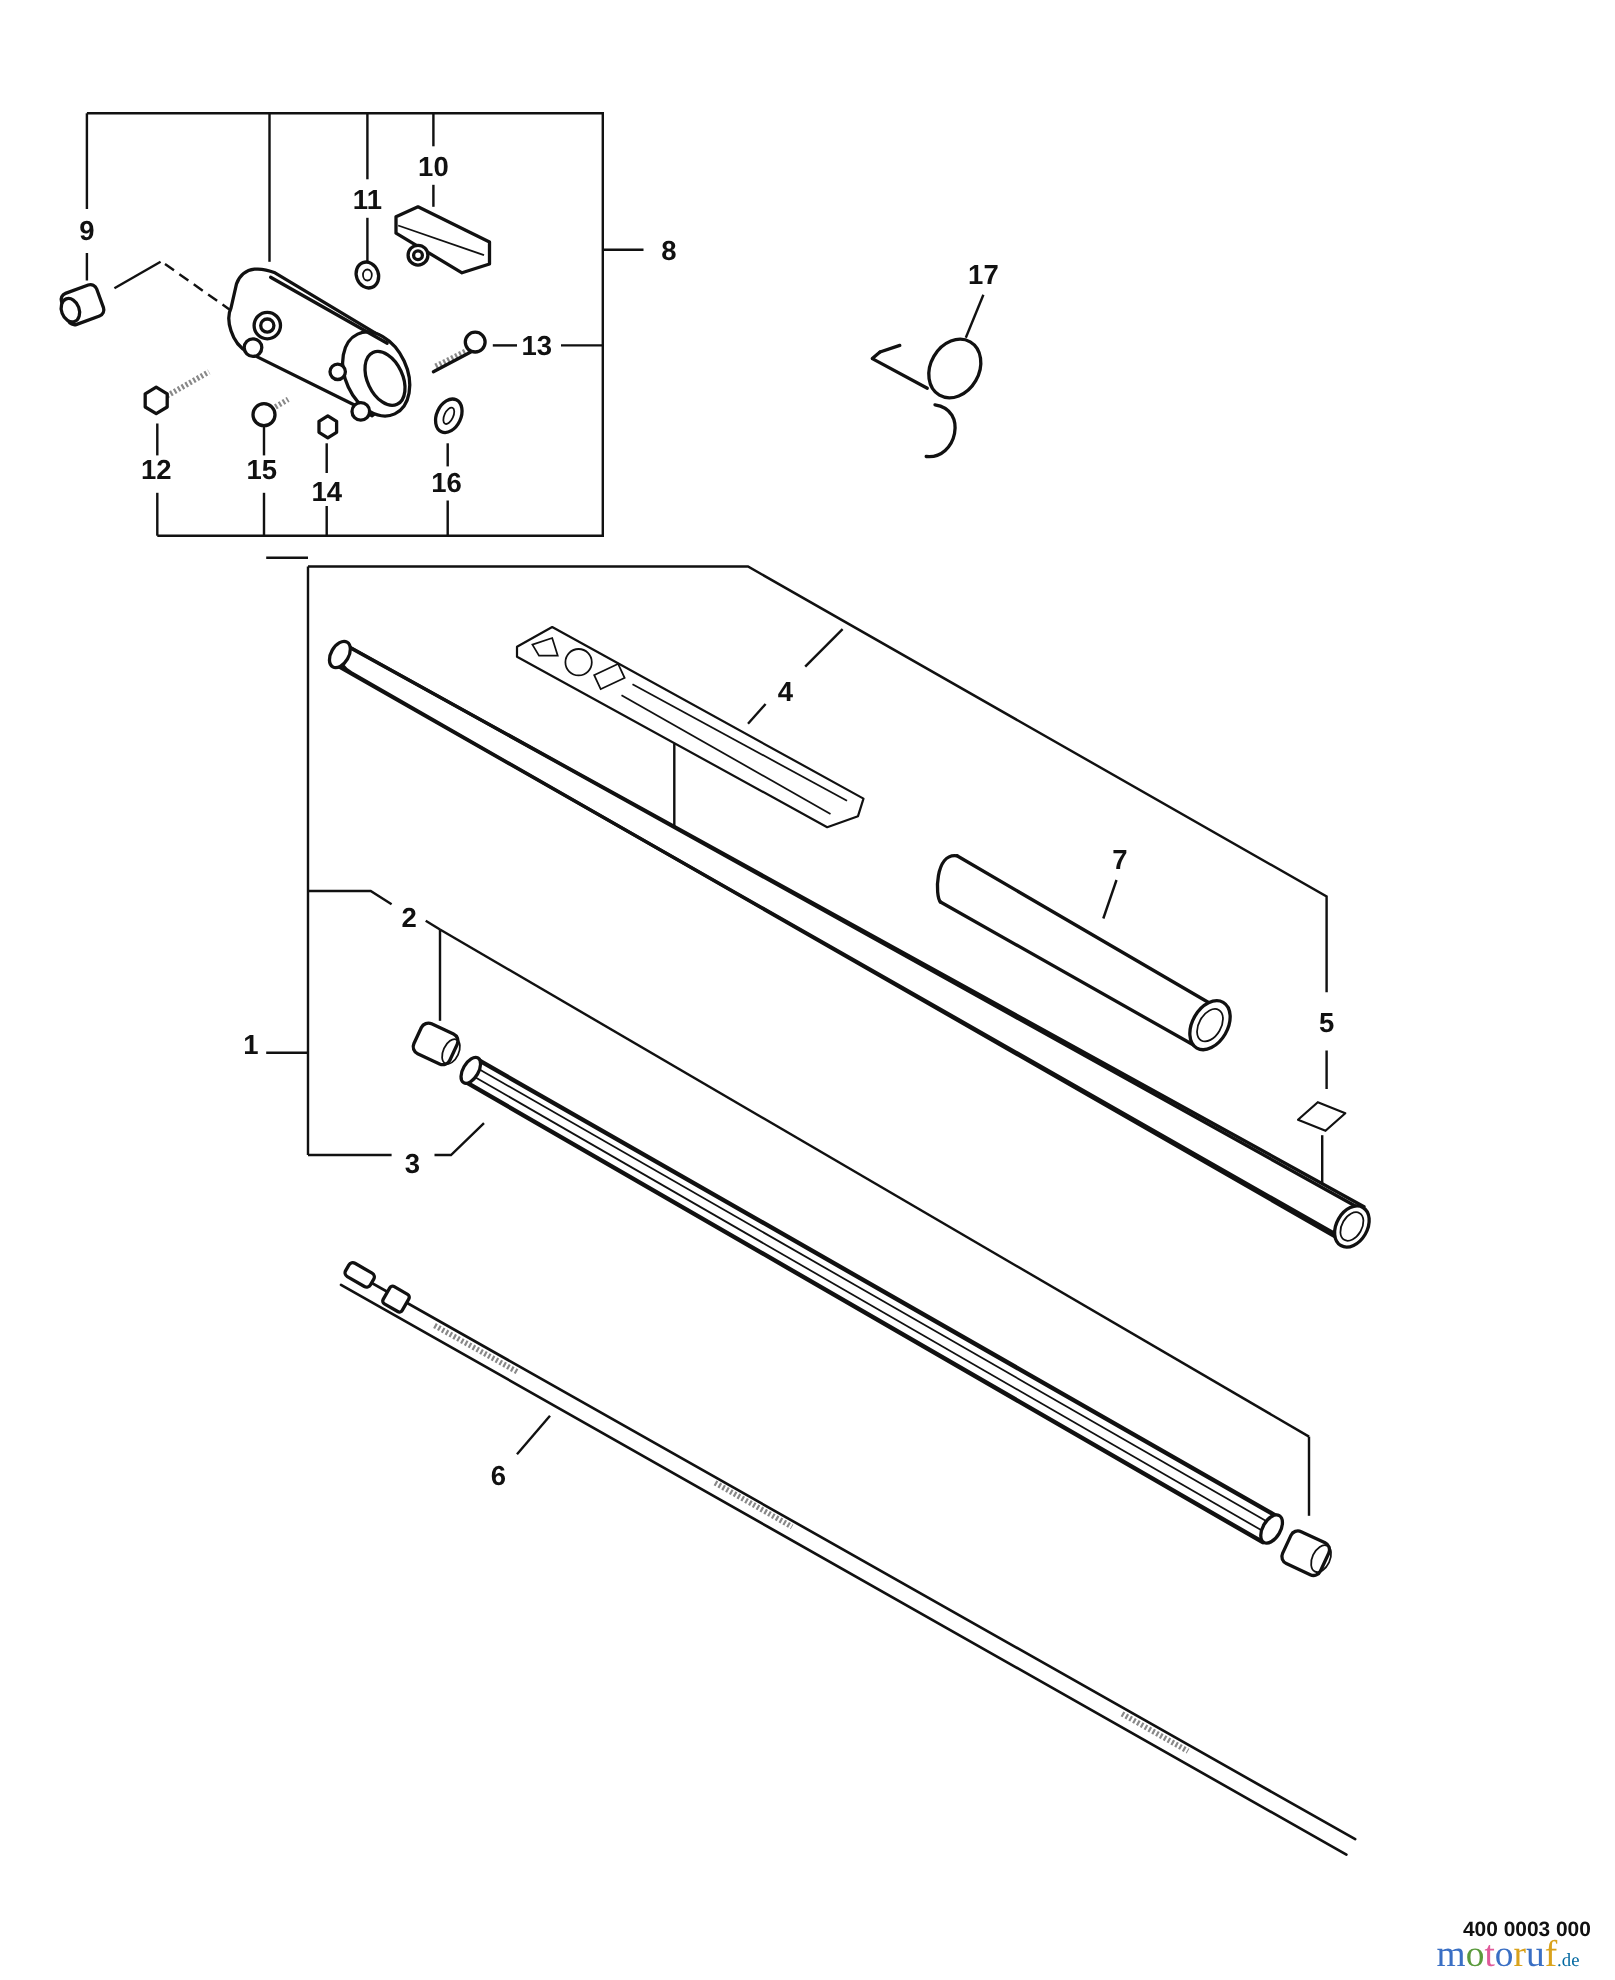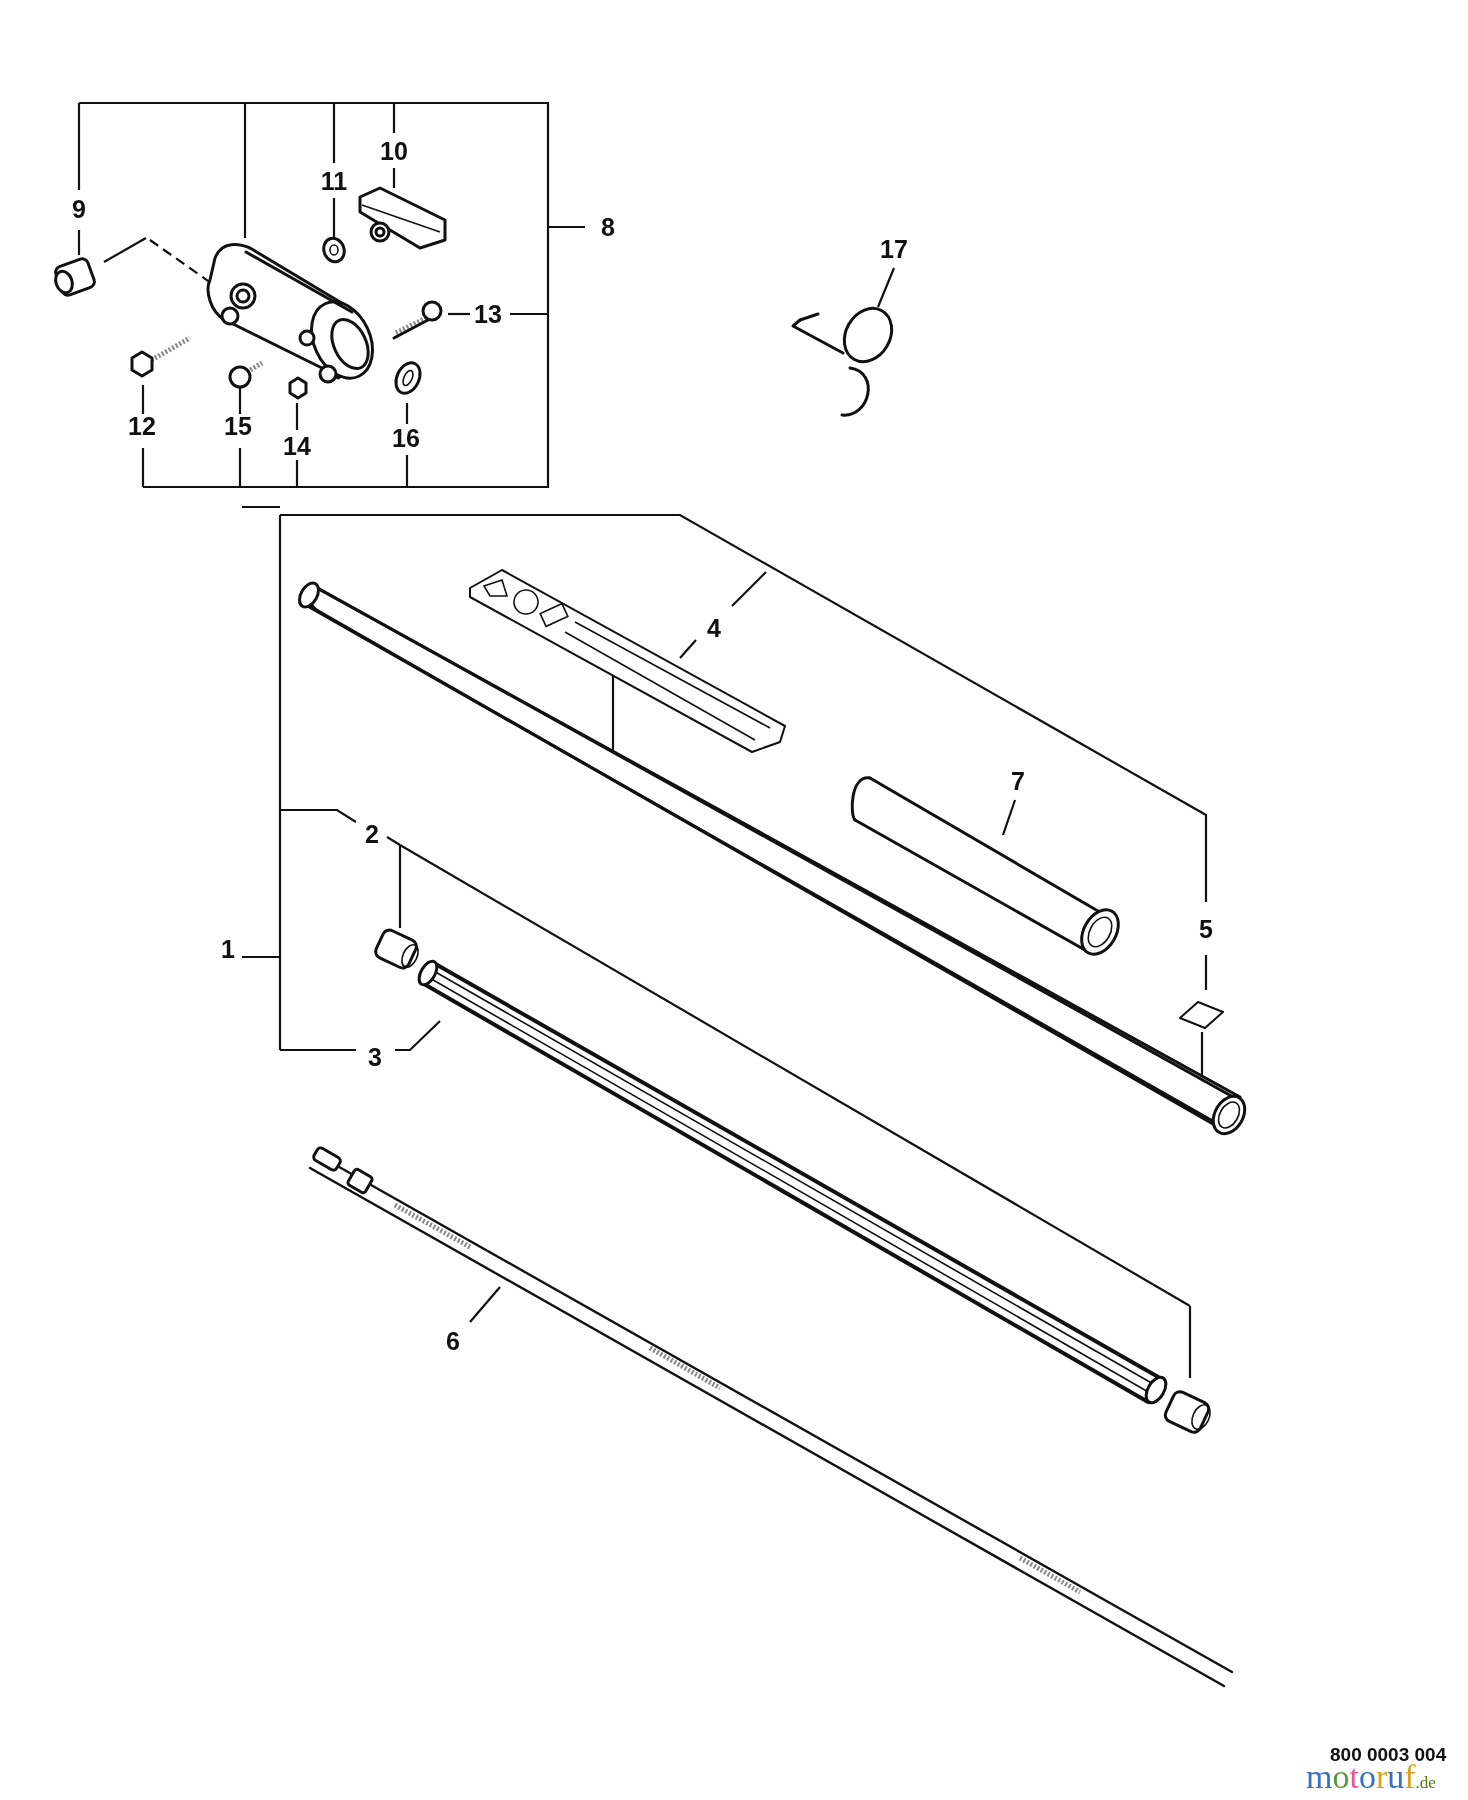--- a/index.html
+++ b/index.html
@@ -6,21 +6,21 @@
   body{width:1468px;height:1800px;overflow:hidden;position:relative;font-family:"Liberation Sans",sans-serif;}
   #diagram{position:absolute;left:0;top:0;}
   .lbl{font-family:"Liberation Sans",sans-serif;font-weight:bold;font-size:25px;fill:#111;}
   .ln{stroke:#111;stroke-width:2.2;fill:none;}
   .part{stroke:#111;stroke-width:3;fill:#fff;stroke-linejoin:round;stroke-linecap:round;}
   .thin{stroke:#111;stroke-width:1.6;fill:none;}
   .hatch{stroke:#888;stroke-width:5;fill:none;stroke-dasharray:2 2;}
   #partno{position:absolute;left:1330px;top:1744px;font-weight:bold;font-size:19px;color:#111;font-family:"Liberation Sans",sans-serif;}
   #watermark{position:absolute;left:1306px;top:1760px;font-family:"Liberation Serif",serif;font-size:34px;letter-spacing:0px;line-height:34px;}
   #watermark span{display:inline-block;}
-  #watermark .tld{font-size:17px;color:#4d7c0f;}
+  #watermark .tld{font-size:17px;color:#0369a1;}
 </style>
 </head>
 <body>
 
 <svg id="diagram" width="1468" height="1800" viewBox="0 0 1468 1800" xmlns="http://www.w3.org/2000/svg">
 
   <g>
 
     <polyline class="ln" points="79,103 548,103 548,487 143,487"></polyline>
     <line class="ln" x1="548" y1="227" x2="585" y2="227"></line>
@@ -209,16 +209,16 @@
     <text class="lbl" x="1018" y="790" text-anchor="middle">7</text>
     <text class="lbl" x="372" y="843" text-anchor="middle">2</text>
     <text class="lbl" x="228" y="488" text-anchor="middle" transform="translate(0,470)">1</text>
     <text class="lbl" x="1206" y="938" text-anchor="middle">5</text>
     <text class="lbl" x="375" y="1066" text-anchor="middle">3</text>
     <text class="lbl" x="453" y="1350" text-anchor="middle">6</text>
   </g>
   <line class="ln" x1="242" y1="957" x2="280" y2="957"></line>
 </svg>
 
-<div id="partno">800 0003 004</div>
+<div id="partno">400 0003 000</div>
 <div id="watermark">
   <span style="color:#3a6fc4">m</span><span style="color:#5a9a3c">o</span><span style="color:#e05a9a">t</span><span style="color:#3a6fc4">o</span><span style="color:#d9a21c">r</span><span style="color:#3a6fc4">u</span><span style="color:#d9a21c">f</span><span class="tld">.de</span>
 </div>
 
 </body></html>

